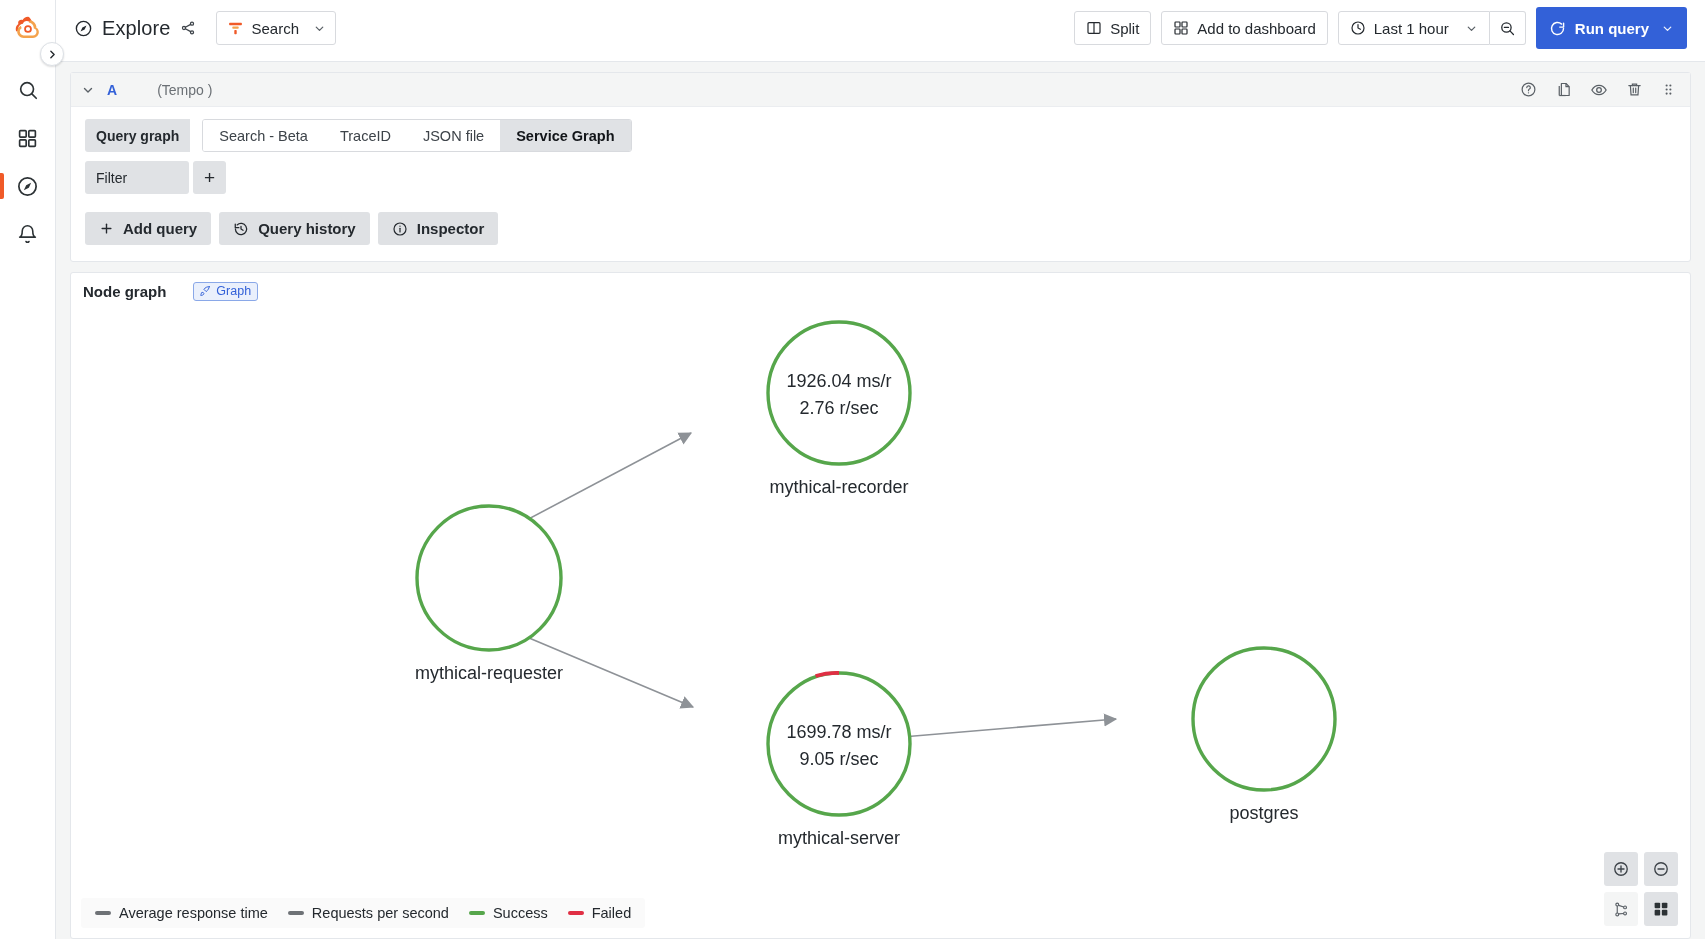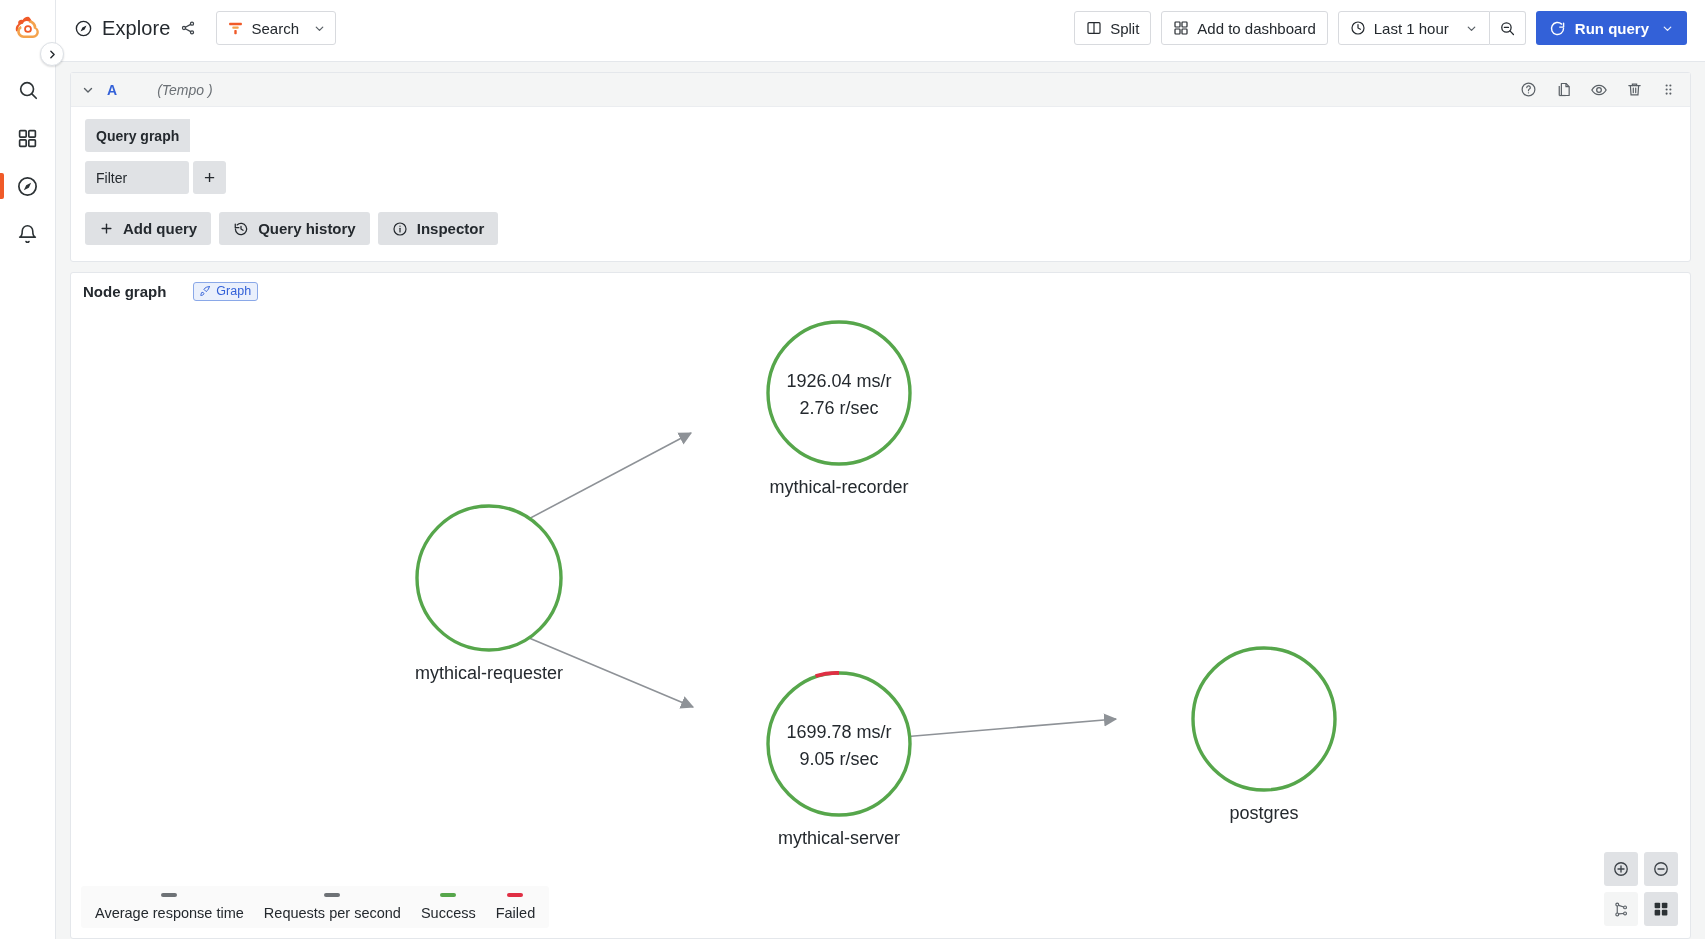--- a/index.html
+++ b/index.html
@@ -63,38 +63,38 @@
     display: flex; align-items: center; gap: 8px; padding: 0 11px;
     font-size: 15px; color: #24292e; cursor: pointer; white-space: nowrap;
     font-family: inherit;
   }
   .time-group { display: flex; align-items: stretch; border-radius: 17px; }
   .time-group .tbtn { border-radius: 3px 0 0 3px; }
   .time-group .zoomout {
     border-radius: 0 3px 3px 0; border-left: 0; width: 36px; padding: 0; justify-content: center;
   }
   .runbtn {
-    height: 34px; background: #3361d8; color: #fff; border: none; border-radius: 3px;
+    height: 42px; background: #3361d8; color: #fff; border: none; border-radius: 3px;
     display: flex; align-items: center; gap: 9px; padding: 0 13px;
     font-size: 15px; font-weight: 600; cursor: pointer; font-family: inherit;
   }
   .runbtn .caret { opacity: .92; margin-left: 3px; }
 
   
   .content { flex: 1; padding: 10px 14px 0 14px; overflow: hidden; display: flex; flex-direction: column; gap: 10px; }
 
   
   .qcard { background: #fff; border: 1px solid #e4e7eb; border-radius: 3px; }
   .qrow-head {
     height: 34px; background: #f4f5f5; border-bottom: 1px solid #ebedf0;
     display: flex; align-items: center; padding: 0 8px; gap: 10px;
   }
   .qrow-head .chev { color: #5a6066; display: flex; cursor: pointer; padding: 2px; }
   .qrow-head .qid { color: #3361d8; font-weight: 700; font-size: 14px; }
-  .qrow-head .qds { color: #6b7075; font-style: italic; font-size: 14px; margin-left: 30px; }
+  .qrow-head .qds { color: #6b7075; font-size: 14px; margin-left: 30px; }
   .qrow-actions { margin-left: auto; display: flex; align-items: center; gap: 18px; padding-right: 6px; color: #5a6066; }
   .qrow-actions span { display: flex; cursor: pointer; }
 
   .qbody { padding: 12px 14px 16px 14px; }
   .qfield { display: flex; align-items: stretch; margin-bottom: 9px; }
   .qlabel {
     background: #e0e2e5; color: #24292e; font-size: 14px; font-weight: 600;
     height: 33px; display: flex; align-items: center; padding: 0 11px;
     border-radius: 3px 0 0 3px; min-width: 74px;
   }
@@ -147,21 +147,21 @@
   .node-stat {
     font-family: "Liberation Sans", sans-serif; font-size: 18px; fill: #24292e;
     text-anchor: middle;
   }
 
   .legend {
     position: absolute; left: 10px; bottom: 10px;
     background: #fafafa; border-radius: 3px; padding: 7px 14px;
     display: flex; align-items: center; gap: 20px;
   }
-  .legend-item { display: flex; align-items: center; gap: 8px; font-size: 14.5px; color: #24292e; cursor: pointer; flex-direction: column; }
+  .legend-item { display: flex; align-items: center; gap: 8px; font-size: 14.5px; color: #24292e; cursor: pointer; }
   .legend-swatch { width: 16px; height: 4px; border-radius: 2px; display: inline-block; }
 
   .zoom-controls {
     position: absolute; right: 12px; bottom: 12px;
     display: grid; grid-template-columns: 34px 34px; grid-gap: 6px;
   }
   .zc {
     width: 34px; height: 34px; border-radius: 3px; background: #e0e2e5;
     display: flex; align-items: center; justify-content: center; cursor: pointer;
     color: #3d4349; border: none; font-family: inherit;
@@ -352,20 +352,26 @@
                 <circle cx="9" cy="18.5" r="1.7"></circle>
                   <circle cx="15" cy="18.5" r="1.7"></circle>
               </svg>
             </span>
           </span>
         </div>
 
         <div class="qbody">
           <div class="qfield">
             <span class="qlabel">Query graph</span>
+            <div class="seg">
+              <div class="opt">Search - Beta</div>
+              <div class="opt">TraceID</div>
+              <div class="opt">JSON file</div>
+              <div class="opt active">Service Graph</div>
+            </div>
           </div>
 
           <div class="filter-row">
             <span class="filter-label">Filter</span>
             <button class="plus-btn">+</button>
           </div>
 
           <div class="qactions">
             <button class="abtn">
               <svg width="15" height="15" viewBox="0 0 24 24" fill="none" stroke="#24292e" stroke-width="2.2" stroke-linecap="round">

